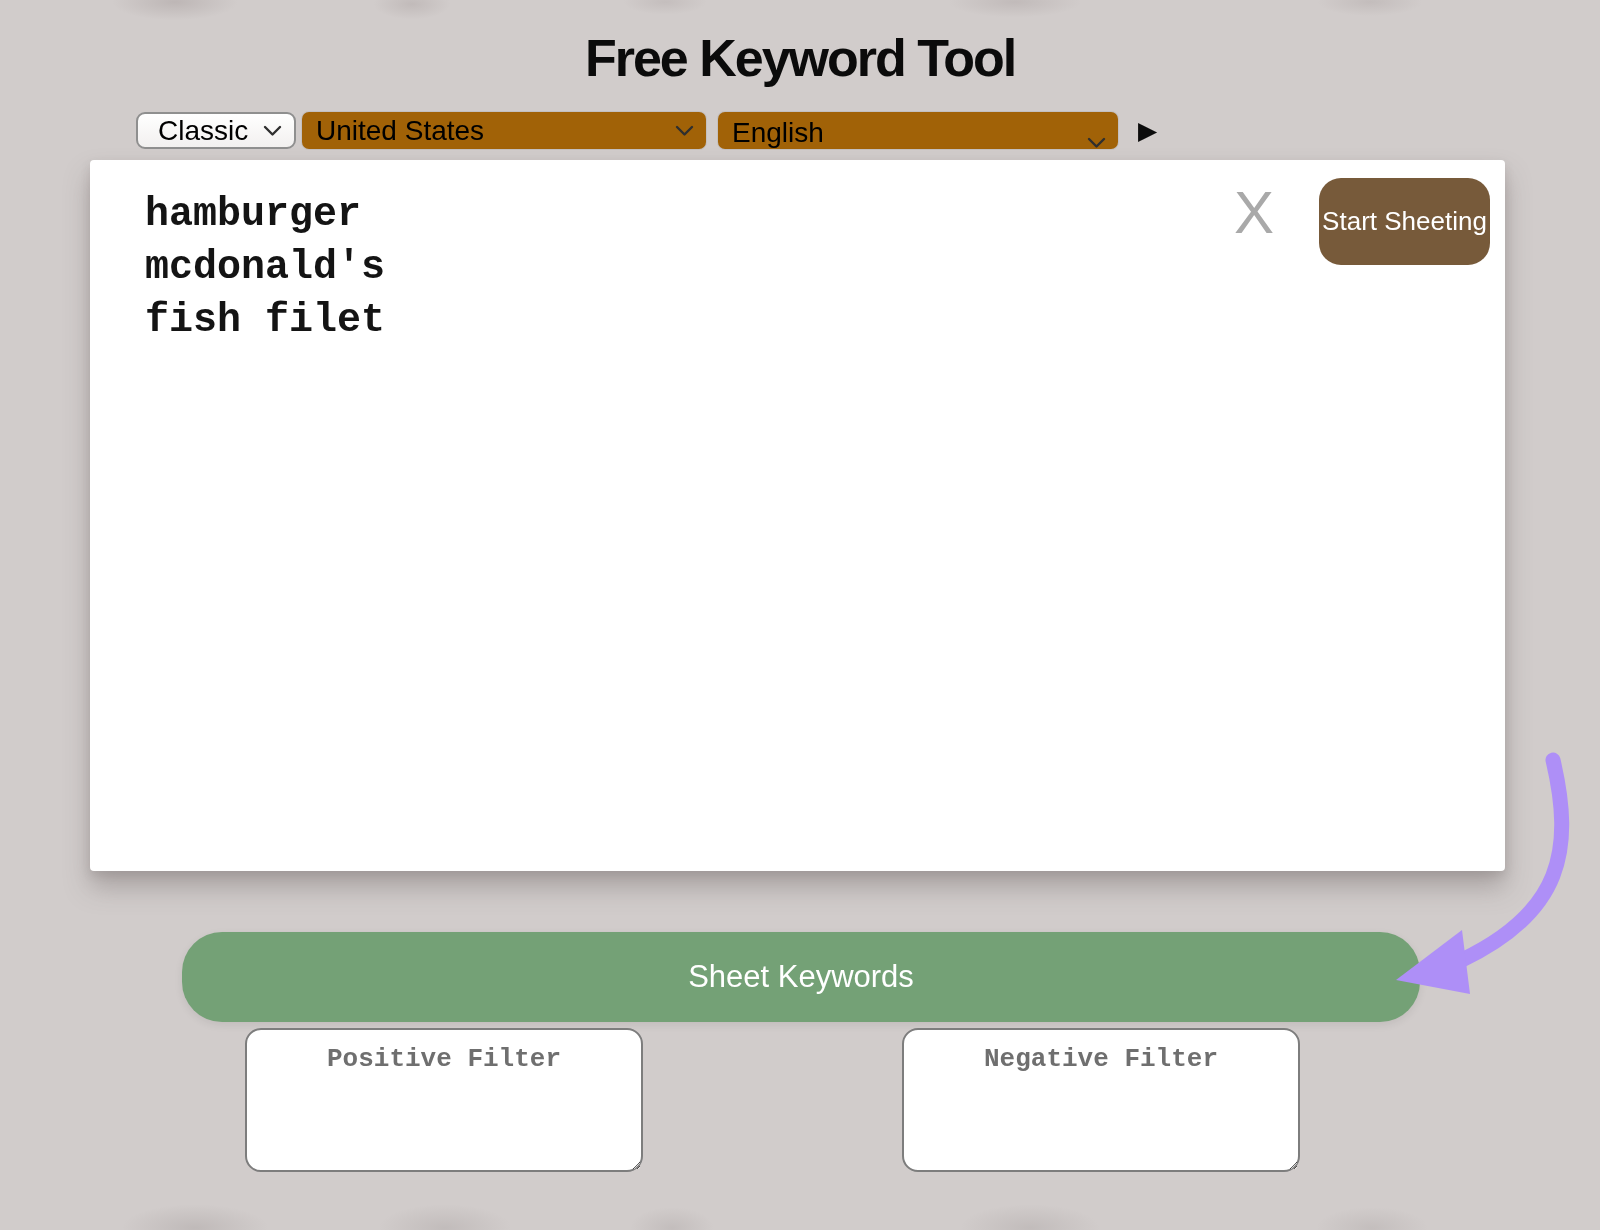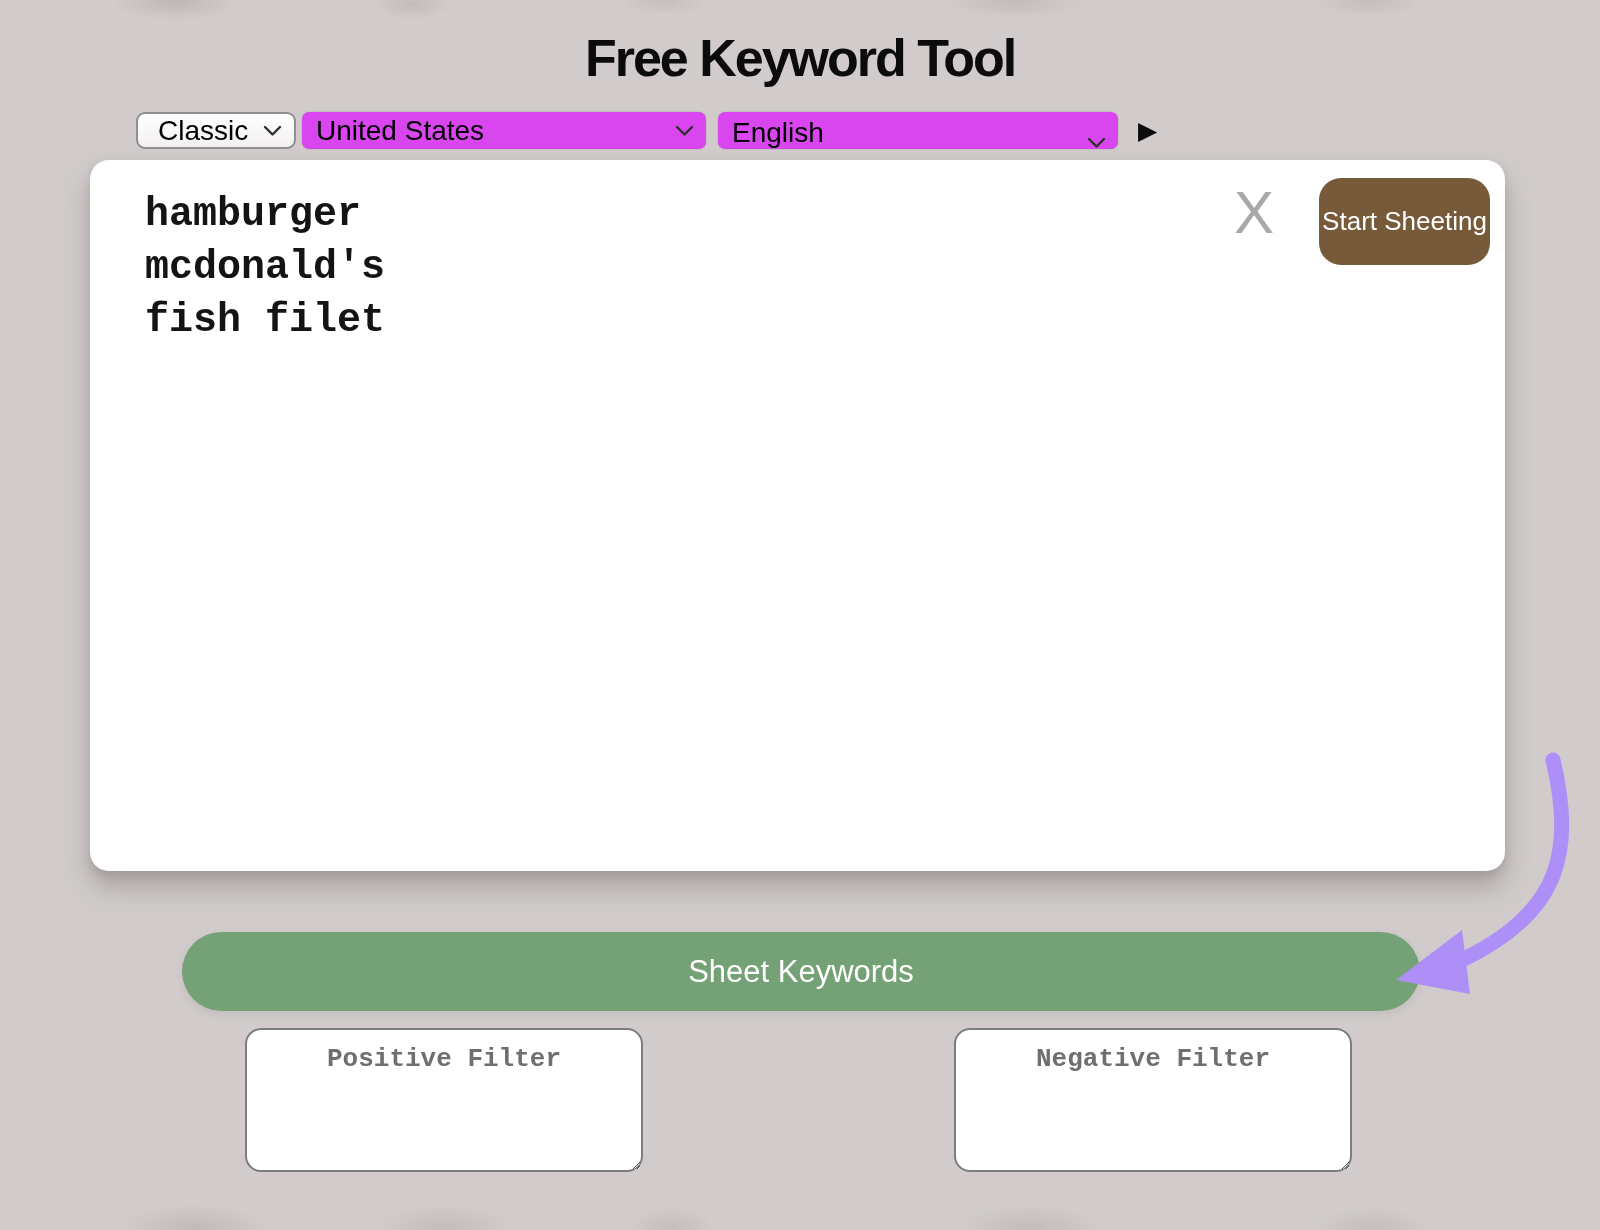--- a/index.html
+++ b/index.html
@@ -30,40 +30,40 @@
       radial-gradient(100px 34px at 1030px 1228px, rgba(100,90,90,.14), transparent 70%),
       radial-gradient(80px 30px at 1372px 1228px, rgba(100,90,90,.12), transparent 70%);
   }
   .page-title{
     position:absolute;left:0;top:28px;width:100%;
     text-align:center;font-size:52px;font-weight:700;letter-spacing:-2px;
     color:#0b0b0b;margin:0;
   }
   .select{
     position:absolute;top:112px;height:37px;
-    background:#d946ef;border-radius:7px;
+    background:#a16207;border-radius:7px;
     display:flex;align-items:center;justify-content:space-between;
     padding:0 12px 0 14px;font-size:28px;color:#000;
     box-shadow:0 0 0 1px rgba(0,0,0,0.06);
     cursor:default;
   }
   .select .chev{flex:0 0 auto;margin-left:10px;display:block;}
   .select-mode{left:136px;width:160px;border:2px solid #8f8f8f;border-radius:9px;
     background:linear-gradient(#ffffff,#f2f0ef);box-shadow:none;padding-left:20px;}
   .select-country{left:302px;width:404px;}
   .select-language{left:718px;width:400px;align-items:flex-end;}
   .advanced{
     position:absolute;left:1138px;top:110px;height:40px;
     display:flex;align-items:center;gap:15px;
     font-size:31px;color:#0c0c0c;cursor:pointer;white-space:nowrap;
   }
   .advanced .caret{font-size:25px;line-height:1;}
   .card{
     position:absolute;left:90px;top:160px;width:1415px;height:711px;
-    background:#ffffff;border-radius:19px;
+    background:#ffffff;border-radius:4px;
     box-shadow:0 16px 26px rgba(92,82,82,0.35), 0 4px 10px rgba(92,82,82,0.15);
   }
   .keywords{
     position:absolute;inset:0;width:100%;height:100%;
     border:none;outline:none;resize:none;background:transparent;
     border-radius:26px;padding:28px 230px 28px 55px;
     font-family:"Liberation Mono","DejaVu Sans Mono",monospace;
     font-weight:600;font-size:40px;line-height:53px;color:#141414;
   }
   .clear-x{
@@ -73,37 +73,37 @@
     cursor:pointer;user-select:none;
   }
   .start-btn{
     position:absolute;left:1229px;top:18px;width:171px;height:87px;
     border:none;border-radius:22px;background:var(--button-brown);
     color:#ffffff;font-family:"Liberation Sans",sans-serif;
     font-size:26px;line-height:33px;text-align:center;cursor:pointer;
     display:flex;align-items:center;justify-content:center;padding:0 0;
   }
   .sheet-btn{
-    position:absolute;left:182px;top:932px;width:1238px;height:79px;
+    position:absolute;left:182px;top:932px;width:1238px;height:90px;
     border:none;border-radius:40px;background:var(--button-green);
     color:#ffffff;font-family:"Liberation Sans",sans-serif;
     font-size:31px;font-weight:500;cursor:pointer;
     display:flex;align-items:center;justify-content:center;
     box-shadow:0 3px 8px rgba(0,0,0,0.08);
   }
   .filter{
     position:absolute;top:1028px;width:398px;height:144px;
     background:#ffffff;border:2px solid #7d7d7d;border-radius:16px;
     font-family:"Liberation Mono","DejaVu Sans Mono",monospace;
     font-weight:600;font-size:26px;color:#333;text-align:center;
     padding:14px 6px;outline:none;resize:both;
   }
   .filter::placeholder{color:#6f6f6f;opacity:1;}
   .filter-positive{left:245px;}
-  .filter-negative{left:954px;}
+  .filter-negative{left:902px;}
   .arrow-overlay{
     position:absolute;left:0;top:0;width:1600px;height:1230px;
     pointer-events:none;color:var(--arrow-purple);
   }
 </style>
 </head>
 <body>
 
 <div class="smudges"></div>
 

